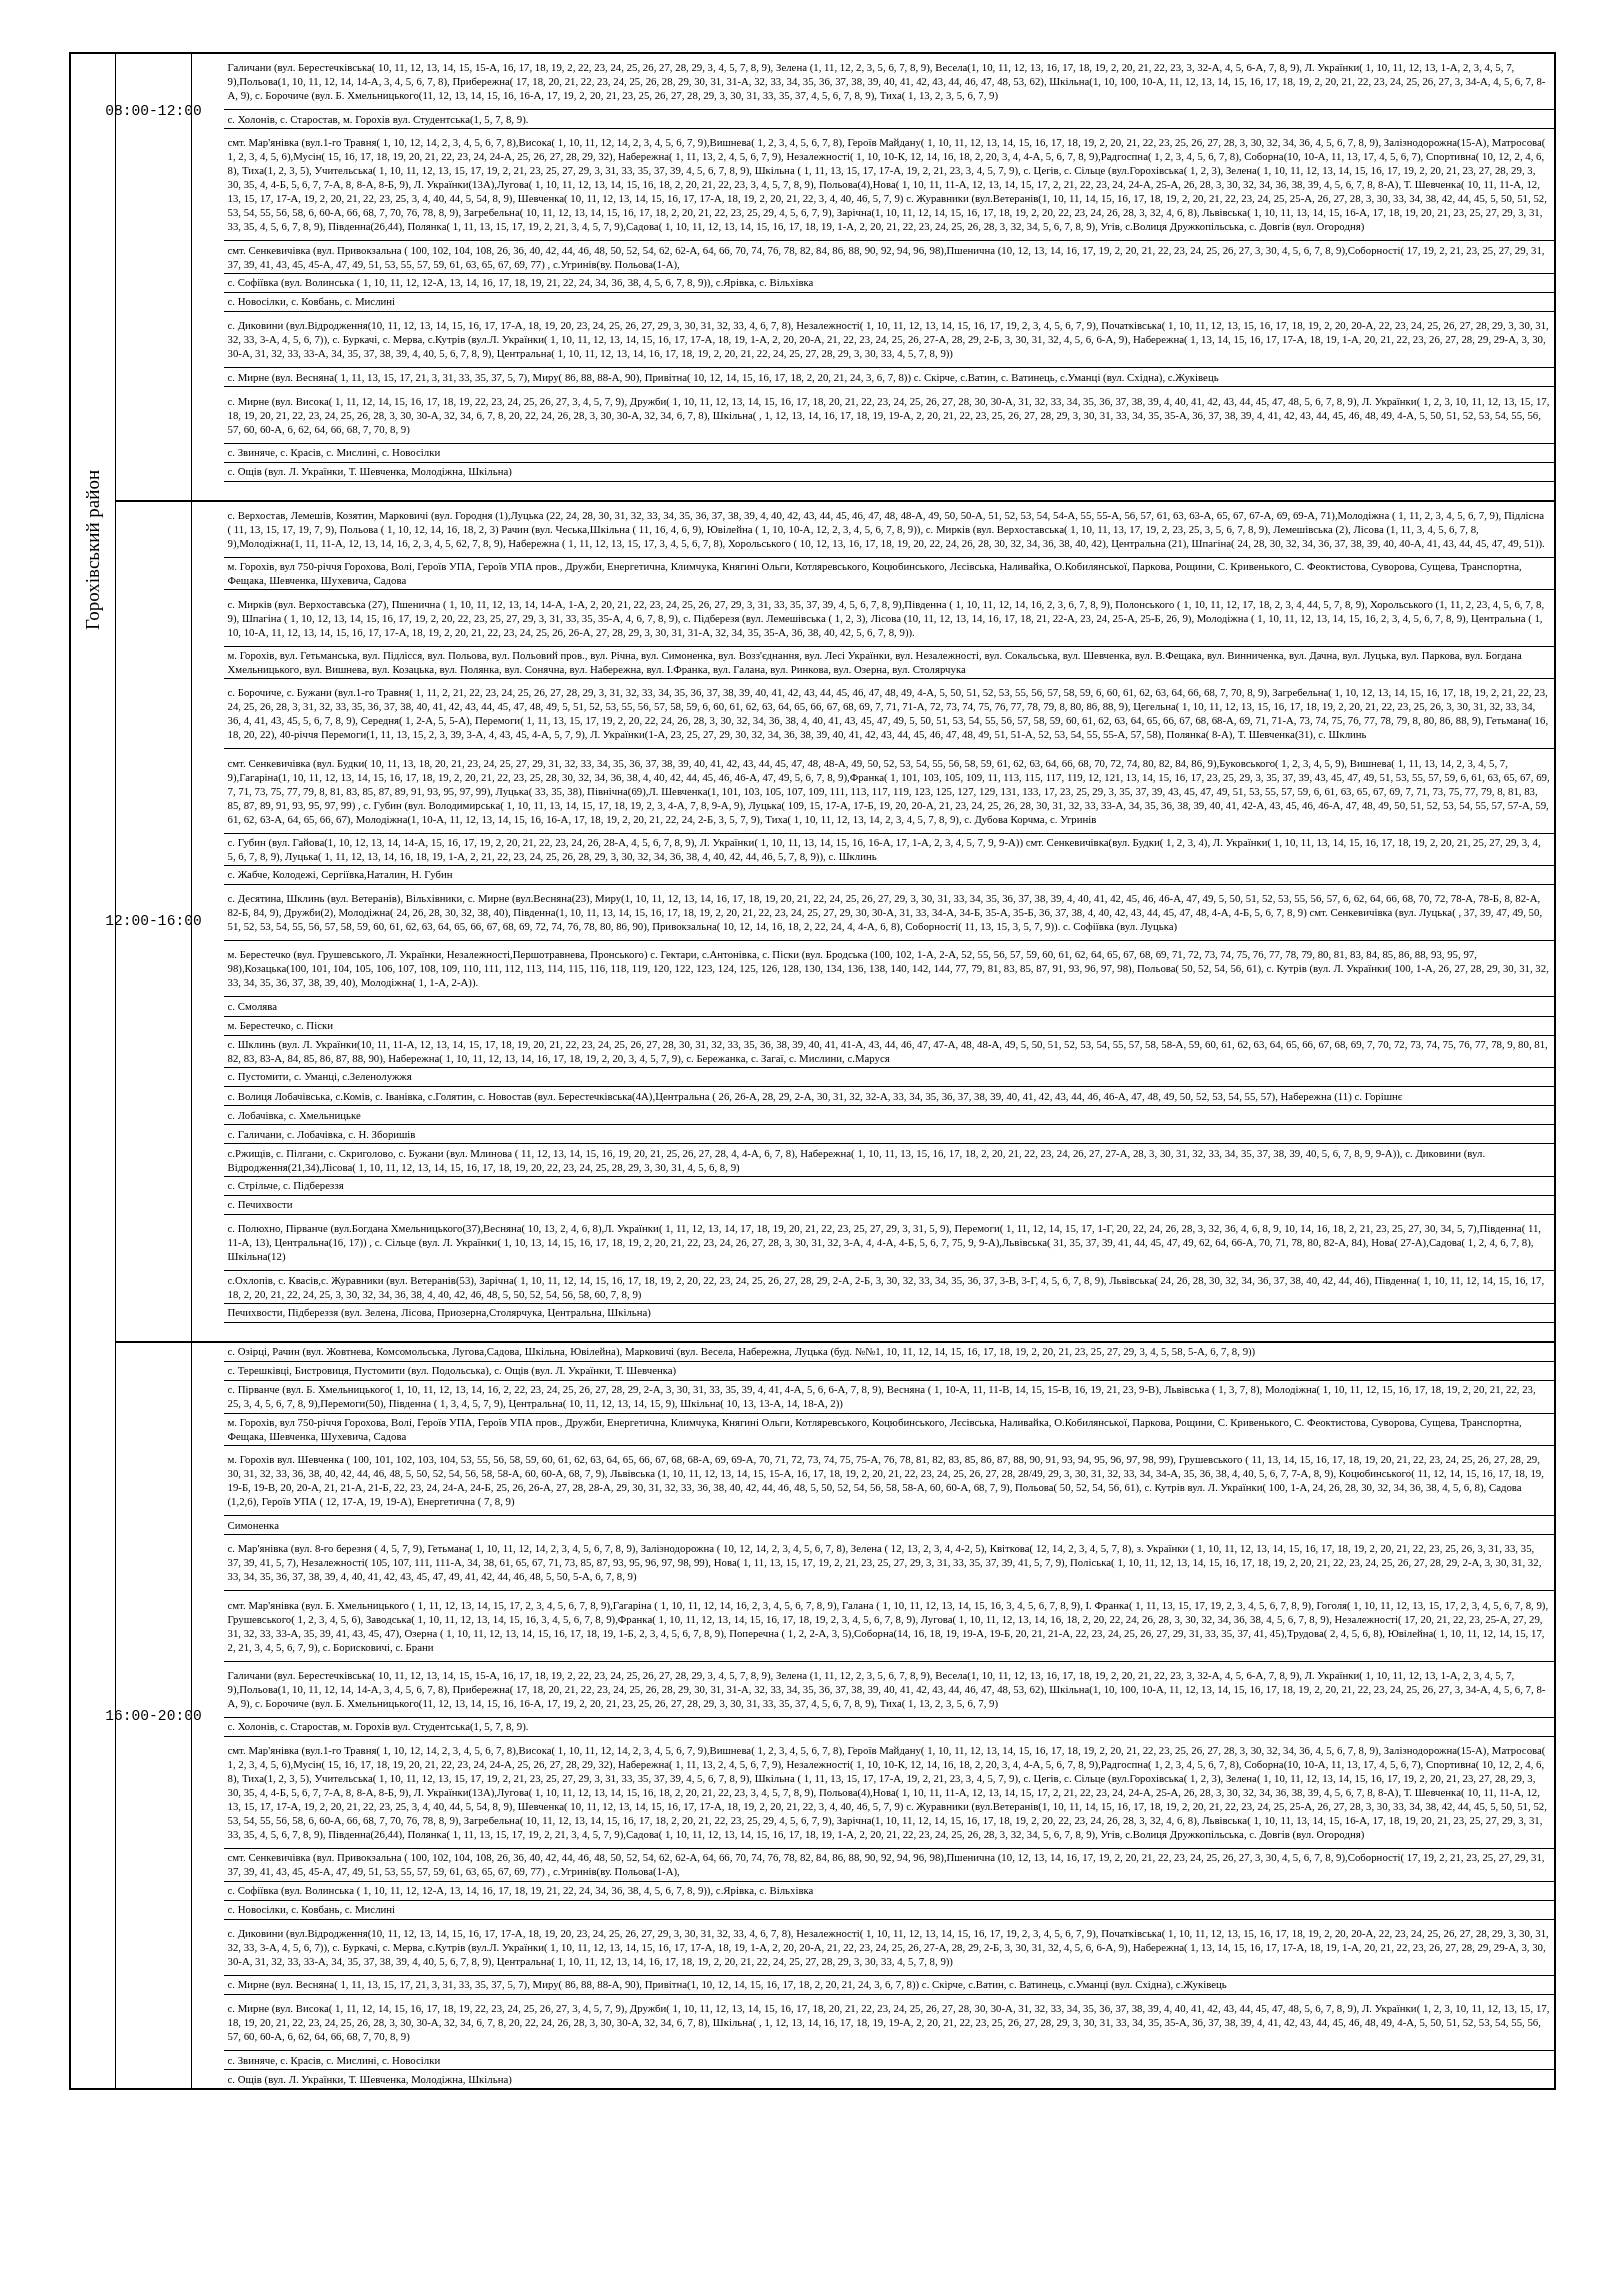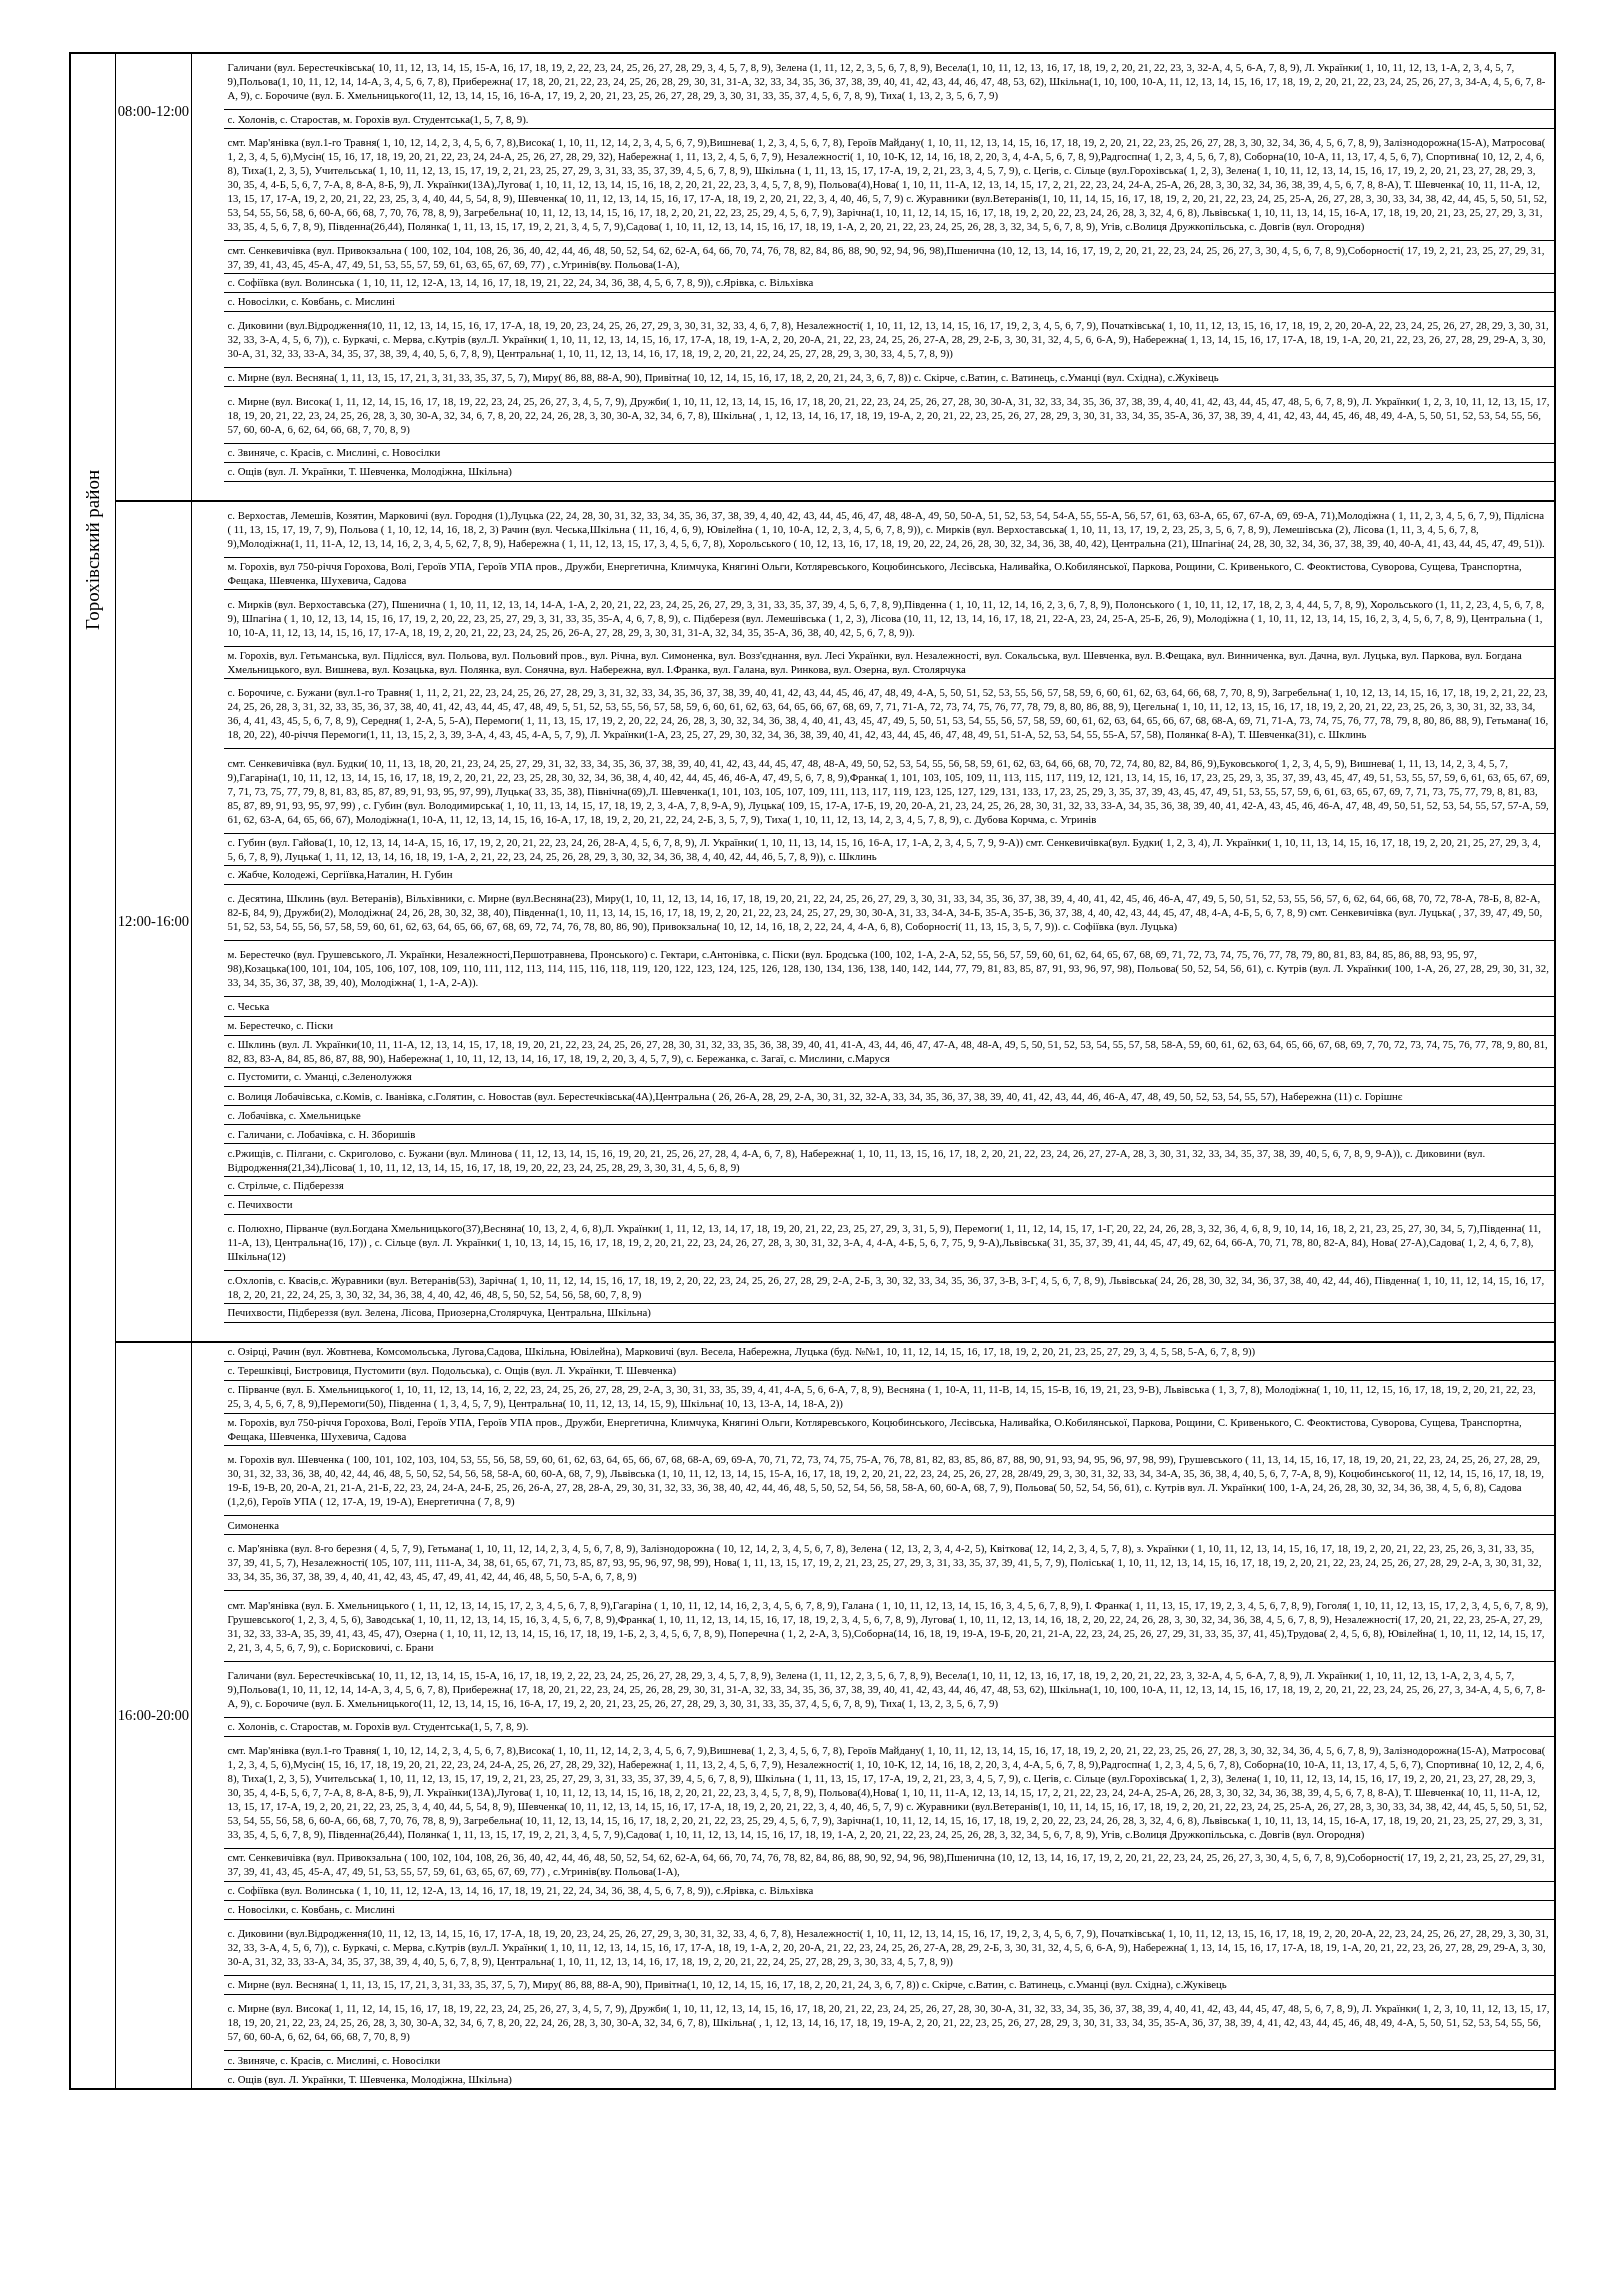--- a/index.html
+++ b/index.html
@@ -38,21 +38,21 @@
   .time-col{
     width:75px;
     flex:0 0 auto;
     border-right:1.4px solid #000;
     display:flex;
     justify-content:center;
     align-items:center;
     font-size:14.6px;
   }
   .block.first .time-col{align-items:flex-start; padding-top:49px;}
-  .time-col span{white-space:nowrap;}
+  .time-col span{white-space:nowrap;font-family:Liberation Mono, monospace;}
   .rows{flex:1 1 auto; display:flex; flex-direction:column; min-width:0;margin-left:32px;}
   .row{
     border-bottom:1.4px solid #000;
     padding:1.4px 4.2px 2.1px 3.5px;
     font-size:10.8px;
     line-height:14px;
     min-height:14.6px;
     text-align:left;
     word-break:normal;
   }
@@ -95,21 +95,21 @@
             <div class="row big">с. Верхостав, Лемешів, Козятин, Марковичі (вул. Городня (1),Луцька (22, 24, 28, 30, 31, 32, 33, 34, 35, 36, 37, 38, 39, 4, 40, 42, 43, 44, 45, 46, 47, 48, 48-А, 49, 50, 50-А, 51, 52, 53, 54, 54-А, 55, 55-А, 56, 57, 61, 63, 63-А, 65, 67, 67-А, 69, 69-А, 71),Молодіжна ( 1, 11, 2, 3, 4, 5, 6, 7, 9), Підлісна ( 11, 13, 15, 17, 19, 7, 9), Польова ( 1, 10, 12, 14, 16, 18, 2, 3)  Рачин (вул. Чеська,Шкільна ( 11, 16, 4, 6, 9), Ювілейна ( 1, 10, 10-А, 12, 2, 3, 4, 5, 6, 7, 8, 9)), с. Мирків (вул. Верхоставська( 1, 10, 11, 13, 17, 19, 2, 23, 25, 3, 5, 6, 7, 8, 9), Лемешівська (2), Лісова (1, 11, 3, 4, 5, 6, 7, 8, 9),Молодіжна(1, 11, 11-А, 12, 13, 14, 16, 2, 3, 4, 5, 62, 7, 8, 9), Набережна ( 1, 11, 12, 13, 15, 17, 3, 4, 5, 6, 7, 8), Хорольського ( 10, 12, 13, 16, 17, 18, 19, 20, 22, 24, 26, 28, 30, 32, 34, 36, 38, 40, 42), Центральна (21), Шпагіна( 24, 28, 30, 32, 34, 36, 37, 38, 39, 40, 40-А, 41, 43, 44, 45, 47, 49, 51)).</div>
             <div class="row">м. Горохів, вул 750-річчя Горохова, Волі, Героїв УПА, Героїв УПА пров., Дружби, Енергетична, Климчука, Княгині Ольги, Котляревського, Коцюбинського, Лєсівська, Наливайка, О.Кобилянської, Паркова, Рощини, С. Кривенького, С. Феоктистова, Суворова, Сущева, Транспортна, Фещака, Шевченка, Шухевича, Садова</div>
             <div class="row big">с. Мирків (вул. Верхоставська (27), Пшенична ( 1, 10, 11, 12, 13, 14, 14-А, 1-А, 2, 20, 21, 22, 23, 24, 25, 26, 27, 29, 3, 31, 33, 35, 37, 39, 4, 5, 6, 7, 8, 9),Південна ( 1, 10, 11, 12, 14, 16, 2, 3, 6, 7, 8, 9), Полонського ( 1, 10, 11, 12, 17, 18, 2, 3, 4, 44, 5, 7, 8, 9), Хорольського (1, 11, 2, 23, 4, 5, 6, 7, 8, 9), Шпагіна ( 1, 10, 12, 13, 14, 15, 16, 17, 19, 2, 20, 22, 23, 25, 27, 29, 3, 31, 33, 35, 35-А, 4, 6, 7, 8, 9), с. Підберезя (вул. Лемешівська ( 1, 2, 3), Лісова (10, 11, 12, 13, 14, 16, 17, 18, 21, 22-А, 23, 24, 25-А, 25-Б, 26, 9), Молодіжна ( 1, 10, 11, 12, 13, 14, 15, 16, 2, 3, 4, 5, 6, 7, 8, 9), Центральна ( 1, 10, 10-А, 11, 12, 13, 14, 15, 16, 17, 17-А, 18, 19, 2, 20, 21, 22, 23, 24, 25, 26, 26-А, 27, 28, 29, 3, 30, 31, 31-А, 32, 34, 35, 35-А, 36, 38, 40, 42, 5, 6, 7, 8, 9)).</div>
             <div class="row">м. Горохів, вул. Гетьманська, вул. Підлісся, вул. Польова, вул. Польовий пров., вул. Річна, вул. Симоненка, вул. Возз'єднання, вул. Лесі Українки, вул. Незалежності, вул. Сокальська, вул. Шевченка, вул. В.Фещака, вул. Винниченка, вул. Дачна, вул. Луцька, вул. Паркова, вул. Богдана Хмельницького, вул. Вишнева, вул. Козацька, вул. Полянка, вул. Сонячна, вул. Набережна, вул. І.Франка, вул. Галана, вул. Ринкова, вул. Озерна, вул. Столярчука</div>
             <div class="row big">с. Борочиче, с. Бужани (вул.1-го Травня( 1, 11, 2, 21, 22, 23, 24, 25, 26, 27, 28, 29, 3, 31, 32, 33, 34, 35, 36, 37, 38, 39, 40, 41, 42, 43, 44, 45, 46, 47, 48, 49, 4-А, 5, 50, 51, 52, 53, 55, 56, 57, 58, 59, 6, 60, 61, 62, 63, 64, 66, 68, 7, 70, 8, 9), Загребельна( 1, 10, 12, 13, 14, 15, 16, 17, 18, 19, 2, 21, 22, 23, 24, 25, 26, 28, 3, 31, 32, 33, 35, 36, 37, 38, 40, 41, 42, 43, 44, 45, 47, 48, 49, 5, 51, 52, 53, 55, 56, 57, 58, 59, 6, 60, 61, 62, 63, 64, 65, 66, 67, 68, 69, 7, 71, 71-А, 72, 73, 74, 75, 76, 77, 78, 79, 8, 80, 86, 88, 9), Цегельна( 1, 10, 11, 12, 13, 15, 16, 17, 18, 19, 2, 20, 21, 22, 23, 25, 26, 3, 30, 31, 32, 33, 34, 36, 4, 41, 43, 45, 5, 6, 7, 8, 9), Середня( 1, 2-А, 5, 5-А), Перемоги( 1, 11, 13, 15, 17, 19, 2, 20, 22, 24, 26, 28, 3, 30, 32, 34, 36, 38, 4, 40, 41, 43, 45, 47, 49, 5, 50, 51, 53, 54, 55, 56, 57, 58, 59, 60, 61, 62, 63, 64, 65, 66, 67, 68, 68-А, 69, 71, 71-А, 73, 74, 75, 76, 77, 78, 79, 8, 80, 86, 88, 9), Гетьмана( 16, 18, 20, 22), 40-річчя Перемоги(1, 11, 13, 15, 2, 3, 39, 3-А, 4, 43, 45, 4-А, 5, 7, 9), Л. Українки(1-А, 23, 25, 27, 29, 30, 32, 34, 36, 38, 39, 40, 41, 42, 43, 44, 45, 46, 47, 48, 49, 51, 51-А, 52, 53, 54, 55, 55-А, 57, 58), Полянка( 8-А), Т. Шевченка(31), с. Шклинь</div>
             <div class="row big">смт. Сенкевичівка (вул. Будки( 10, 11, 13, 18, 20, 21, 23, 24, 25, 27, 29, 31, 32, 33, 34, 35, 36, 37, 38, 39, 40, 41, 42, 43, 44, 45, 47, 48, 48-А, 49, 50, 52, 53, 54, 55, 56, 58, 59, 61, 62, 63, 64, 66, 68, 70, 72, 74, 80, 82, 84, 86, 9),Буковського( 1, 2, 3, 4, 5, 9), Вишнева( 1, 11, 13, 14, 2, 3, 4, 5, 7, 9),Гагаріна(1, 10, 11, 12, 13, 14, 15, 16, 17, 18, 19, 2, 20, 21, 22, 23, 25, 28, 30, 32, 34, 36, 38, 4, 40, 42, 44, 45, 46, 46-А, 47, 49, 5, 6, 7, 8, 9),Франка( 1, 101, 103, 105, 109, 11, 113, 115, 117, 119, 12, 121, 13, 14, 15, 16, 17, 23, 25, 29, 3, 35, 37, 39, 43, 45, 47, 49, 51, 53, 55, 57, 59, 6, 61, 63, 65, 67, 69, 7, 71, 73, 75, 77, 79, 8, 81, 83, 85, 87, 89, 91, 93, 95, 97, 99), Луцька( 33, 35, 38), Північна(69),Л. Шевченка(1, 101, 103, 105, 107, 109, 111, 113, 117, 119, 123, 125, 127, 129, 131, 133, 17, 23, 25, 29, 3, 35, 37, 39, 43, 45, 47, 49, 51, 53, 55, 57, 59, 6, 61, 63, 65, 67, 69, 7, 71, 73, 75, 77, 79, 8, 81, 83, 85, 87, 89, 91, 93, 95, 97, 99) , с. Губин (вул. Володимирська( 1, 10, 11, 13, 14, 15, 17, 18, 19, 2, 3, 4-А, 7, 8, 9-А, 9), Луцька( 109, 15, 17-А, 17-Б, 19, 20, 20-А, 21, 23, 24, 25, 26, 28, 30, 31, 32, 33, 33-А, 34, 35, 36, 38, 39, 40, 41, 42-А, 43, 45, 46, 46-А, 47, 48, 49, 50, 51, 52, 53, 54, 55, 57, 57-А, 59, 61, 62, 63-А, 64, 65, 66, 67), Молодіжна(1, 10-А, 11, 12, 13, 14, 15, 16, 16-А, 17, 18, 19, 2, 20, 21, 22, 24, 2-Б, 3, 5, 7, 9), Тиха( 1, 10, 11, 12, 13, 14, 2, 3, 4, 5, 7, 8, 9), с. Дубова Корчма, с. Угринів</div>
             <div class="row">с. Губин (вул. Гайова(1, 10, 12, 13, 14, 14-А, 15, 16, 17, 19, 2, 20, 21, 22, 23, 24, 26, 28-А, 4, 5, 6, 7, 8, 9), Л. Українки( 1, 10, 11, 13, 14, 15, 16, 16-А, 17, 1-А, 2, 3, 4, 5, 7, 9, 9-А)) смт. Сенкевичівка(вул. Будки( 1, 2, 3, 4), Л. Українки( 1, 10, 11, 13, 14, 15, 16, 17, 18, 19, 2, 20, 21, 25, 27, 29, 3, 4, 5, 6, 7, 8, 9), Луцька( 1, 11, 12, 13, 14, 16, 18, 19, 1-А, 2, 21, 22, 23, 24, 25, 26, 28, 29, 3, 30, 32, 34, 36, 38, 4, 40, 42, 44, 46, 5, 7, 8, 9)), с. Шклинь</div>
             <div class="row">с. Жабче, Колодежі, Сергіївка,Наталин, Н. Губин</div>
             <div class="row big">с. Десятина, Шклинь (вул. Ветеранів), Вільхівники, с. Мирне (вул.Весняна(23), Миру(1, 10, 11, 12, 13, 14, 16, 17, 18, 19, 20, 21, 22, 24, 25, 26, 27, 29, 3, 30, 31, 33, 34, 35, 36, 37, 38, 39, 4, 40, 41, 42, 45, 46, 46-А, 47, 49, 5, 50, 51, 52, 53, 55, 56, 57, 6, 62, 64, 66, 68, 70, 72, 78-А, 78-Б, 8, 82-А, 82-Б, 84, 9), Дружби(2), Молодіжна( 24, 26, 28, 30, 32, 38, 40), Південна(1, 10, 11, 13, 14, 15, 16, 17, 18, 19, 2, 20, 21, 22, 23, 24, 25, 27, 29, 30, 30-А, 31, 33, 34-А, 34-Б, 35-А, 35-Б, 36, 37, 38, 4, 40, 42, 43, 44, 45, 47, 48, 4-А, 4-Б, 5, 6, 7, 8, 9)  смт. Сенкевичівка (вул. Луцька( , 37, 39, 47, 49, 50, 51, 52, 53, 54, 55, 56, 57, 58, 59, 60, 61, 62, 63, 64, 65, 66, 67, 68, 69, 72, 74, 76, 78, 80, 86, 90), Привокзальна( 10, 12, 14, 16, 18, 2, 22, 24, 4, 4-А, 6, 8), Соборності( 11, 13, 15, 3, 5, 7, 9)). с. Софіївка (вул. Луцька)</div>
             <div class="row big">м. Берестечко (вул. Грушевського, Л. Українки, Незалежності,Першотравнева, Пронського) с. Гектари, с.Антонівка, с. Піски (вул. Бродська (100, 102, 1-А, 2-А, 52, 55, 56, 57, 59, 60, 61, 62, 64, 65, 67, 68, 69, 71, 72, 73, 74, 75, 76, 77, 78, 79, 80, 81, 83, 84, 85, 86, 88, 93, 95, 97, 98),Козацька(100, 101, 104, 105, 106, 107, 108, 109, 110, 111, 112, 113, 114, 115, 116, 118, 119, 120, 122, 123, 124, 125, 126, 128, 130, 134, 136, 138, 140, 142, 144, 77, 79, 81, 83, 85, 87, 91, 93, 96, 97, 98), Польова( 50, 52, 54, 56, 61), с. Кутрів (вул. Л. Українки( 100, 1-А, 26, 27, 28, 29, 30, 31, 32, 33, 34, 35, 36, 37, 38, 39, 40), Молодіжна( 1, 1-А, 2-А)).</div>
-            <div class="row">с. Чеська</div>
+            <div class="row">с. Смолява</div>
             <div class="row">м. Берестечко, с. Піски</div>
             <div class="row">с. Шклинь (вул. Л. Українки(10, 11, 11-А, 12, 13, 14, 15, 17, 18, 19, 20, 21, 22, 23, 24, 25, 26, 27, 28, 30, 31, 32, 33, 35, 36, 38, 39, 40, 41, 41-А, 43, 44, 46, 47, 47-А, 48, 48-А, 49, 5, 50, 51, 52, 53, 54, 55, 57, 58, 58-А, 59, 60, 61, 62, 63, 64, 65, 66, 67, 68, 69, 7, 70, 72, 73, 74, 75, 76, 77, 78, 9, 80, 81, 82, 83, 83-А, 84, 85, 86, 87, 88, 90), Набережна( 1, 10, 11, 12, 13, 14, 16, 17, 18, 19, 2, 20, 3, 4, 5, 7, 9), с. Бережанка, с. Загаї, с. Мислини, с.Маруся</div>
             <div class="row">с. Пустомити, с. Уманці, с.Зеленолужжя</div>
             <div class="row">с. Волиця Лобачівська, с.Комів, с. Іванівка, с.Голятин, с. Новостав (вул. Берестечківська(4А),Центральна ( 26, 26-А, 28, 29, 2-А, 30, 31, 32, 32-А, 33, 34, 35, 36, 37, 38, 39, 40, 41, 42, 43, 44, 46, 46-А, 47, 48, 49, 50, 52, 53, 54, 55, 57), Набережна (11)  с. Горішнє</div>
             <div class="row">с. Лобачівка, с. Хмельницьке</div>
             <div class="row">с. Галичани, с. Лобачівка, с. Н. Зборишів</div>
             <div class="row">с.Ржищів, с. Пілгани, с. Скриголово, с. Бужани (вул. Млинова ( 11, 12, 13, 14, 15, 16, 19, 20, 21, 25, 26, 27, 28, 4, 4-А, 6, 7, 8), Набережна( 1, 10, 11, 13, 15, 16, 17, 18, 2, 20, 21, 22, 23, 24, 26, 27, 27-А, 28, 3, 30, 31, 32, 33, 34, 35, 37, 38, 39, 40, 5, 6, 7, 8, 9, 9-А)), с. Диковини (вул. Відродження(21,34),Лісова( 1, 10, 11, 12, 13, 14, 15, 16, 17, 18, 19, 20, 22, 23, 24, 25, 28, 29, 3, 30, 31, 4, 5, 6, 8, 9)</div>
             <div class="row">с. Стрільче, с. Підбереззя</div>
             <div class="row">с. Печихвости</div>
             <div class="row big">с. Полюхно, Пірванче (вул.Богдана Хмельницького(37),Весняна( 10, 13, 2, 4, 6, 8),Л. Українки( 1, 11, 12, 13, 14, 17, 18, 19, 20, 21, 22, 23, 25, 27, 29, 3, 31, 5, 9), Перемоги( 1, 11, 12, 14, 15, 17, 1-Г, 20, 22, 24, 26, 28, 3, 32, 36, 4, 6, 8, 9, 10, 14, 16, 18, 2, 21, 23, 25, 27, 30, 34, 5, 7),Південна( 11, 11-А, 13), Центральна(16, 17)) , с. Сільце (вул. Л. Українки( 1, 10, 13, 14, 15, 16, 17, 18, 19, 2, 20, 21, 22, 23, 24, 26, 27, 28, 3, 30, 31, 32, 3-А, 4, 4-А, 4-Б, 5, 6, 7, 75, 9, 9-А),Львівська( 31, 35, 37, 39, 41, 44, 45, 47, 49, 62, 64, 66-А, 70, 71, 78, 80, 82-А, 84), Нова( 27-А),Садова( 1, 2, 4, 6, 7, 8), Шкільна(12)</div>

